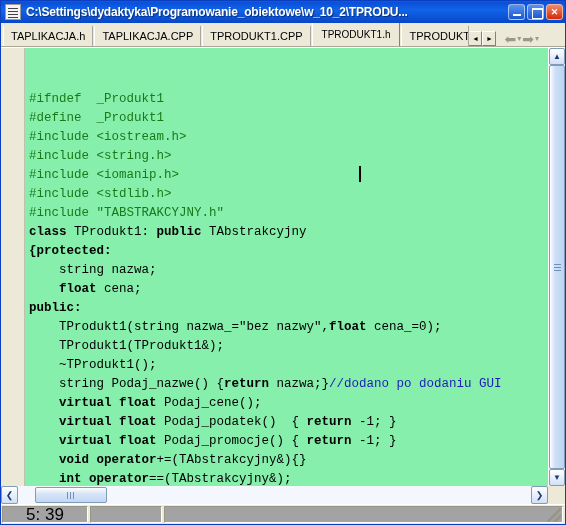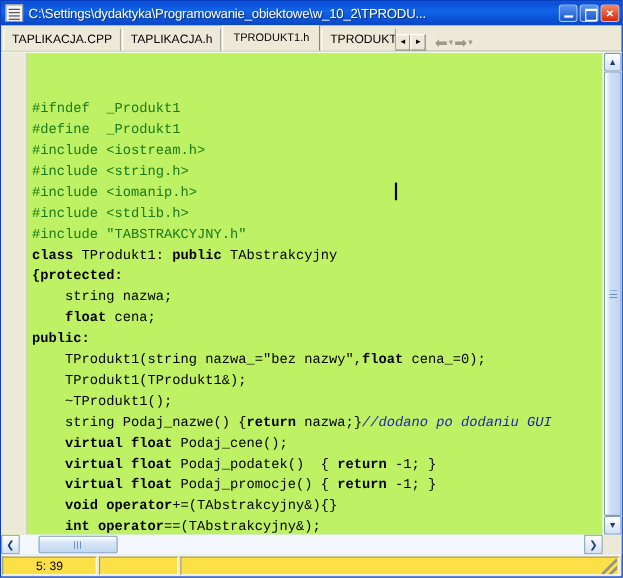--- a/index.html
+++ b/index.html
@@ -44,21 +44,21 @@
     content: "";
     position: absolute;
     left: 2px; top: 3px;
     width: 10px; height: 1px;
     background: #444;
     box-shadow: 0 3px 0 #444, 0 6px 0 #444, 0 9px 0 #444;
   }
   .title-text {
     color: #ffffff;
     font-size: 12px;
-    font-weight: normal;
+    font-weight: bold;
     white-space: nowrap;
     overflow: hidden;
     text-shadow: 1px 1px 1px rgba(0,0,0,0.45);
     flex: 1 1 auto;
     letter-spacing: -0.2px;
   }
   .win-buttons { display: flex; gap: 2px; align-items: center; flex: 0 0 auto; }
   .win-btn {
     width: 17px; height: 16px;
     border: 1px solid rgba(255,255,255,0.55);
@@ -147,42 +147,42 @@
     display: flex;
     background: #ffffff;
     border-top: 1px solid #ffffff;
     min-height: 0;
     position: relative;
   }
   .editor-main {
     flex: 1 1 auto;
     display: flex;
     min-width: 0;
-    background: #bef264;
+    background: #86efac;
   }
   .gutter {
     flex: 0 0 24px;
     background: #ece9d8;
     border-right: 1px solid #c0c0b0;
   }
   .code {
     flex: 1 1 auto;
     position: relative;
     overflow: hidden;
     padding: 4px 0 0 4px;
     font-family: "Liberation Mono", monospace;
     font-size: 12.5px;
     line-height: 19px;
     white-space: pre;
     color: #000000;
   }
   .ln { height: 19px; white-space: pre; }
   .kw   { font-weight: bold; color: #000000; text-align: center; }
   .pre  { color: #1a7a1a; }
-  .cmt  { color: #1e1eb4; font-style: italic; }
+  .cmt  { color: #1e1eb4; }
   .caret {
     position: absolute;
     left: 334px; top: 118px;
     width: 2px; height: 16px;
     background: #000;
   }
 
   
   .vscroll {
     flex: 0 0 17px;
@@ -263,24 +263,24 @@
     align-items: stretch;
     padding: 1px 0 1px 1px;
     border-top: 1px solid #ffffff;
   }
   .st-cell {
     border: 1px solid;
     border-color: #9a9687 #ffffff #ffffff #9a9687;
     margin-right: 2px;
     display: flex;
     align-items: center;
-    font-size: 11px;
+    font-size: 17px;
     color: #000;
     padding: 0 4px;
-    background: #fde047;
+    background: #a3a3a3;
   }
   .st-pos  { flex: 0 0 86px; justify-content: center; }
   .st-mod  { flex: 0 0 72px; }
   .st-ins  { flex: 0 0 78px; }
   .st-rest { flex: 1 1 auto; position: relative; }
   .resize-grip {
     position: absolute;
     right: 1px; bottom: 0;
     width: 14px; height: 14px;
     background:
@@ -297,22 +297,23 @@
     <div class="title-icon"></div>
     <div class="title-text">C:\Settings\dydaktyka\Programowanie_obiektowe\w_10_2\TPRODU...</div>
     <div class="win-buttons">
       <div class="win-btn min"></div>
       <div class="win-btn max"></div>
       <div class="win-btn close">✕</div>
     </div>
   </div>
 
   <div class="tabstrip">
+    <div class="tab">TAPLIKACJA.h</div>
     <div class="tab">TAPLIKACJA.CPP</div>
-    <div class="tab">TAPLIKACJA.h</div>
+    <div class="tab">TPRODUKT1.CPP</div>
     <div class="tab active">TPRODUKT1.h</div>
     <div class="tab clipped">TPRODUKT:</div>
     <div class="tab-spin">
       <div class="spin-btn">◄</div>
       <div class="spin-btn">►</div>
     </div>
     <div class="navarrows">
       <span class="nav-ico">⬅</span>
       <span class="nav-ico small">▾</span>
       <span class="nav-ico">➡</span>

